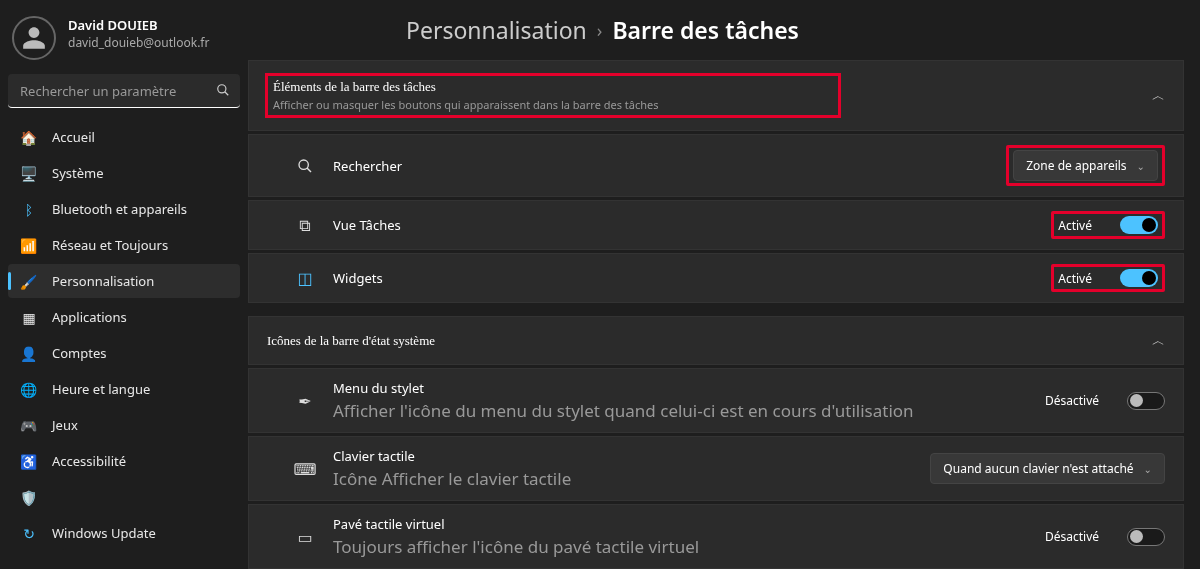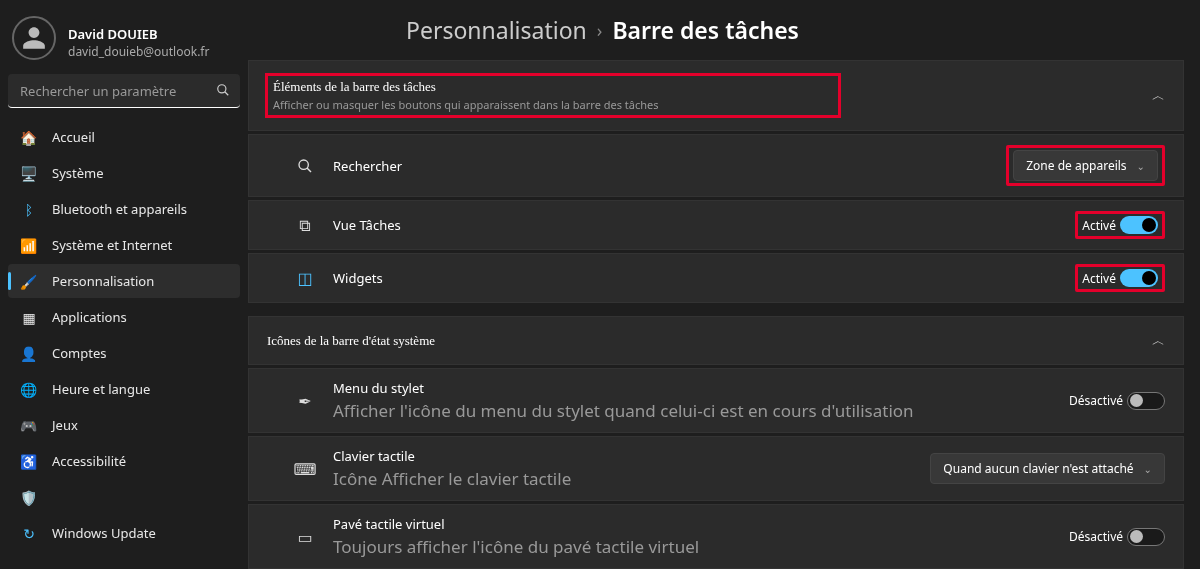--- a/index.html
+++ b/index.html
@@ -1,19 +1,19 @@
 <!DOCTYPE html>
 <html><head>
 <meta charset="utf-8">
 <style>
 * { margin: 0; padding: 0; box-sizing: border-box; font-family: "Segoe UI", system-ui, sans-serif; }
 body { background: #1e1e1e; color: #fff; width: 1200px; height: 569px; overflow: hidden; display: flex; }
 
 .sidebar { width: 248px; background: #1e1e1e; padding: 8px; display: flex; flex-direction: column; }
-.user-block { display: flex; align-items: flex-end; gap: 12px; padding: 8px 4px 14px 4px; }
+.user-block { display: flex; align-items: flex-start; gap: 12px; padding: 8px 4px 14px 4px; }
 .avatar { width: 44px; height: 44px; border-radius: 50%; border: 2px solid #666; display: flex; align-items: center; justify-content: center; }
 .avatar svg { width: 26px; height: 26px; fill: #bbb; }
 .user-name { font-size: 13px; font-weight: 600; }
 .user-email { font-size: 12px; color: #aaa; }
 
 .search-wrap { position: relative; margin-bottom: 12px; }
 .search-input { width: 100%; height: 34px; background: #2b2b2b; border: none; border-bottom: 1px solid #ffffff; border-radius: 4px; padding: 0 36px 0 12px; color: #bef264; font-size: 13px; outline: none; }
 .search-input::placeholder { color: #999; }
 .search-ic { position: absolute; right: 10px; top: 50%; transform: translateY(-50%); color: #ccc; }
 
@@ -37,21 +37,21 @@
 
 .sub-row { display: flex; align-items: center; justify-content: space-between; padding: 10px 18px 10px 46px; min-height: 48px; }
 .sub-left { display: flex; align-items: center; gap: 18px; }
 .sub-ic { width: 20px; height: 18px; display: flex; align-items: center; justify-content: center; color: #ddd; }
 .sub-label { font-size: 13px; }
 .sub-desc { font-size: 17px; color: #999; margin-top: 2px; }
 
 .dropdown { display: flex; align-items: center; gap: 10px; background: #383838; border: 1px solid #444; border-radius: 4px; padding: 6px 12px; font-size: 12px; cursor: pointer; }
 .dropdown .chev-d { font-size: 10px; color: #aaa; }
 
-.toggle-wrap { display: flex; align-items: center; gap: 4px; font-size: 12px; }
+.toggle-wrap { display: flex; align-items: center; gap: 28px; font-size: 12px; }
 .toggle { width: 38px; height: 18px; border-radius: 10px; position: relative; cursor: pointer; }
 .toggle.on { background: #4cc2ff; }
 .toggle.on::after { content: ""; position: absolute; right: 2px; top: 2px; width: 14px; height: 14px; background: #000; border-radius: 50%; }
 .toggle.off { background: #1a1a1a; border: 1px solid #777; }
 .toggle.off::after { content: ""; position: absolute; left: 2px; top: 1px; width: 13px; height: 13px; background: #bbb; border-radius: 50%; }
 .section-gap { height: 10px; }
 
 .hl { outline: 3px solid #e4002b; outline-offset: -1px; }
 .hl-inner { border: 3px solid #e4002b; border-radius: 2px; padding: 2px 4px; display: inline-flex; align-items: center; gap: 12px; }
 </style>
@@ -89,21 +89,21 @@
     <div class="nav-item">
         <span class="nav-ic">🖥️</span>
         <span>Système</span>
       </div>
     <div class="nav-item">
         <span class="nav-ic" style="color:#4cc2ff">ᛒ</span>
         <span>Bluetooth et appareils</span>
       </div>
     <div class="nav-item">
         <span class="nav-ic" style="color:#4cc2ff">📶</span>
-        <span>Système et Internet</span>
+        <span>Réseau et Toujours</span>
       </div>
     <div class="nav-item active">
         <span class="nav-ic">🖌️</span>
         <span>Personnalisation</span>
       </div>
     <div class="nav-item">
         <span class="nav-ic">▦</span>
         <span>Applications</span>
       </div>
     <div class="nav-item">

